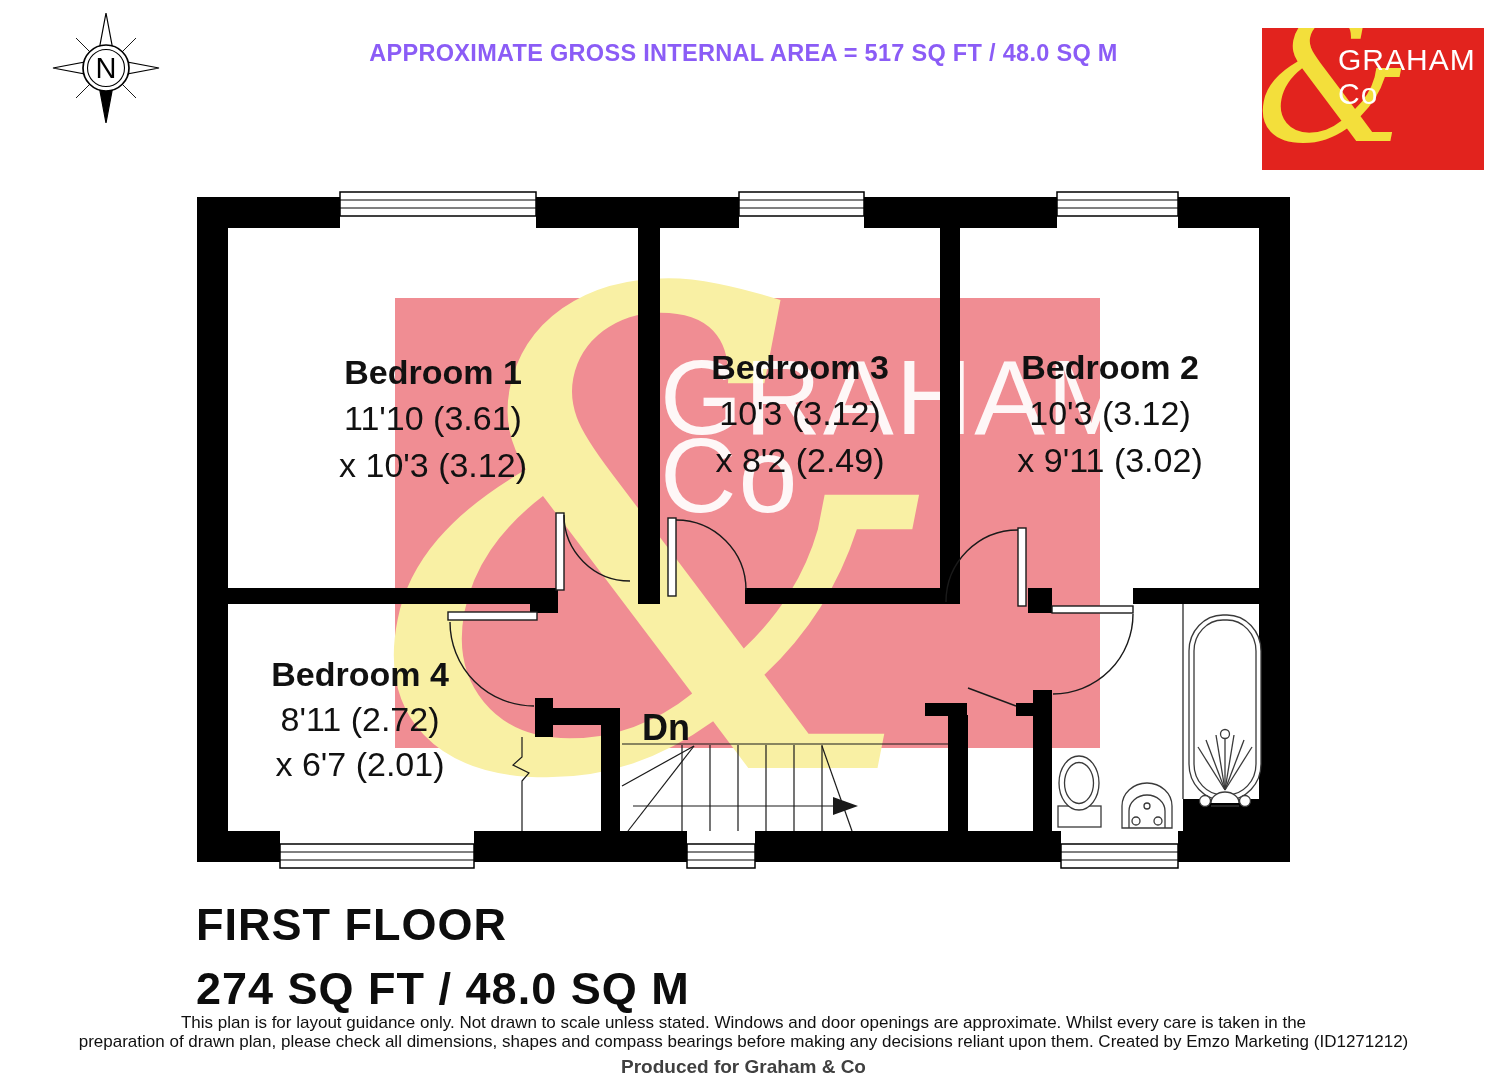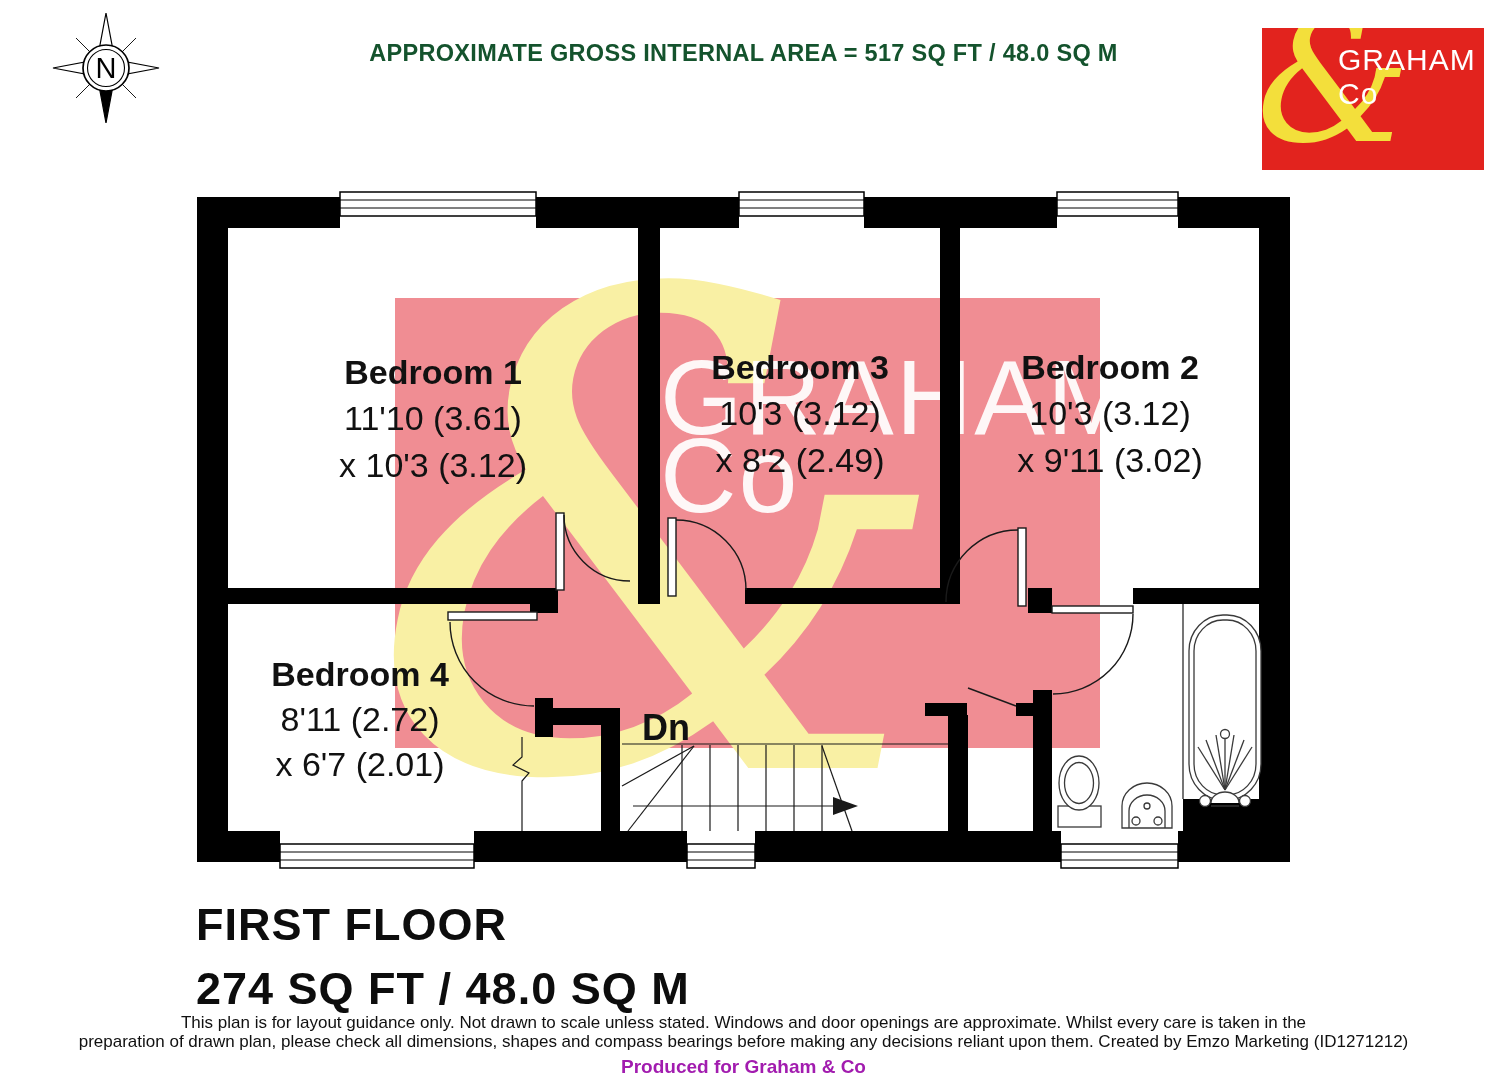--- a/index.html
+++ b/index.html
@@ -3,37 +3,37 @@
 <meta charset="utf-8">
 <style>
   * { margin:0; padding:0; box-sizing:border-box; }
   html,body { width:1487px; height:1080px; background:#ffffff; overflow:hidden; }
   .page { position:relative; width:1487px; height:1080px; background:#fff;
           font-family:"Liberation Sans", sans-serif; }
   .abs { position:absolute; }
 
   
   .area-title { top:40px; left:0; width:1487px; text-align:center;
-                color:#14532d; font-weight:bold; font-size:23.5px; letter-spacing:0.3px; }
+                color:#8b5cf6; font-weight:bold; font-size:23.5px; letter-spacing:0.3px; }
 
   
   .logo-box { left:1262px; top:28px; width:222px; height:142px; background:#e2231e; overflow:hidden; }
   .logo-amp { position:absolute; left:-6px; top:-34px; font-family:"DejaVu Serif", serif;
               font-style:italic; font-size:174px; line-height:1; color:#f3df3b; }
   .logo-line1 { position:absolute; left:76px; top:15px; color:#fff; font-size:30px; letter-spacing:1px; }
   .logo-line2 { position:absolute; left:76px; top:49px; color:#fff; font-size:30px; letter-spacing:1px; }
 
   
   .plan-svg { left:0; top:0; width:1487px; height:1080px; }
 
   
   .floor-title { left:196px; top:893px; color:#0d0d0d; font-weight:bold; font-size:45px; line-height:64px; letter-spacing:1px; }
   .disclaimer { top:1014px; left:0; width:1487px; text-align:center; color:#101010;
                 font-size:17px; line-height:18.5px; }
-  .produced { top:1056px; left:0; width:1487px; text-align:center; color:#a21caf;
+  .produced { top:1056px; left:0; width:1487px; text-align:center; color:#404040;
               font-weight:bold; font-size:19px; }
 
   svg text { font-family:"Liberation Sans", sans-serif; }
   .room-name { font-weight:bold; font-size:34px; fill:#111; }
   .room-dim  { font-size:34px; fill:#111; }
   .dn-label  { font-weight:bold; font-size:36px; fill:#111; }
   .wm-amp    { font-family:"DejaVu Serif", serif; font-style:italic; }
 </style>
 </head>
 <body>

